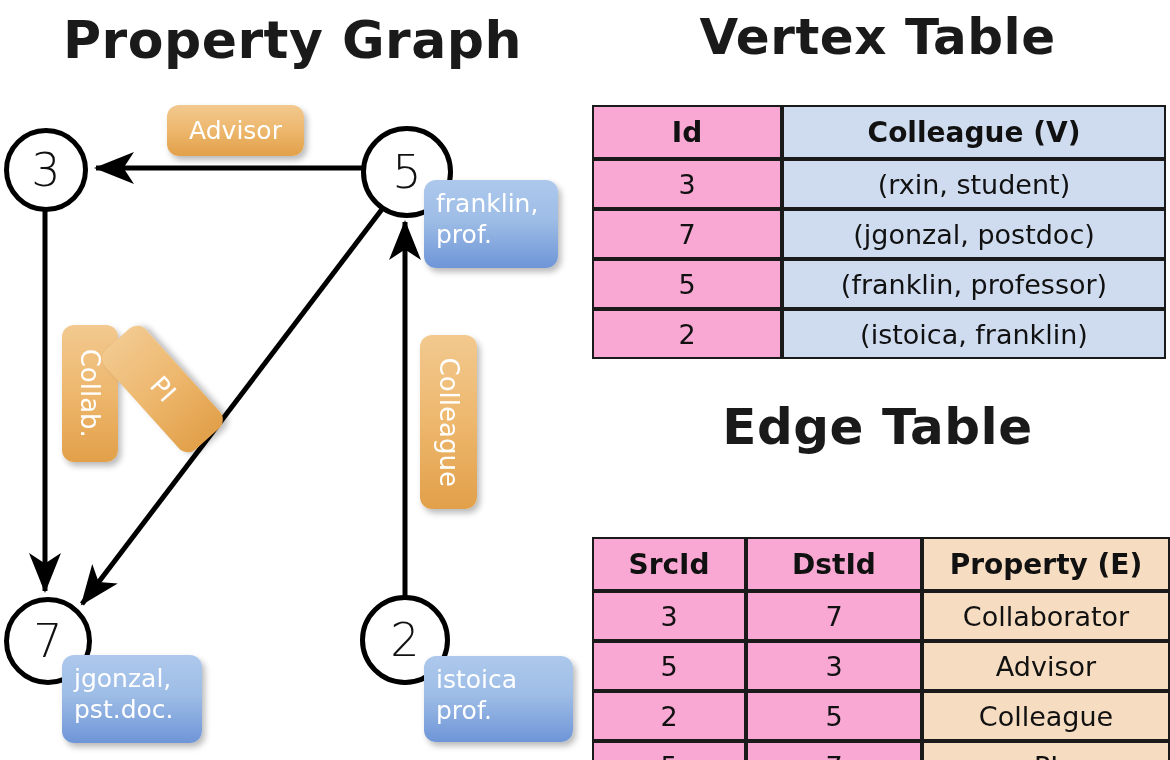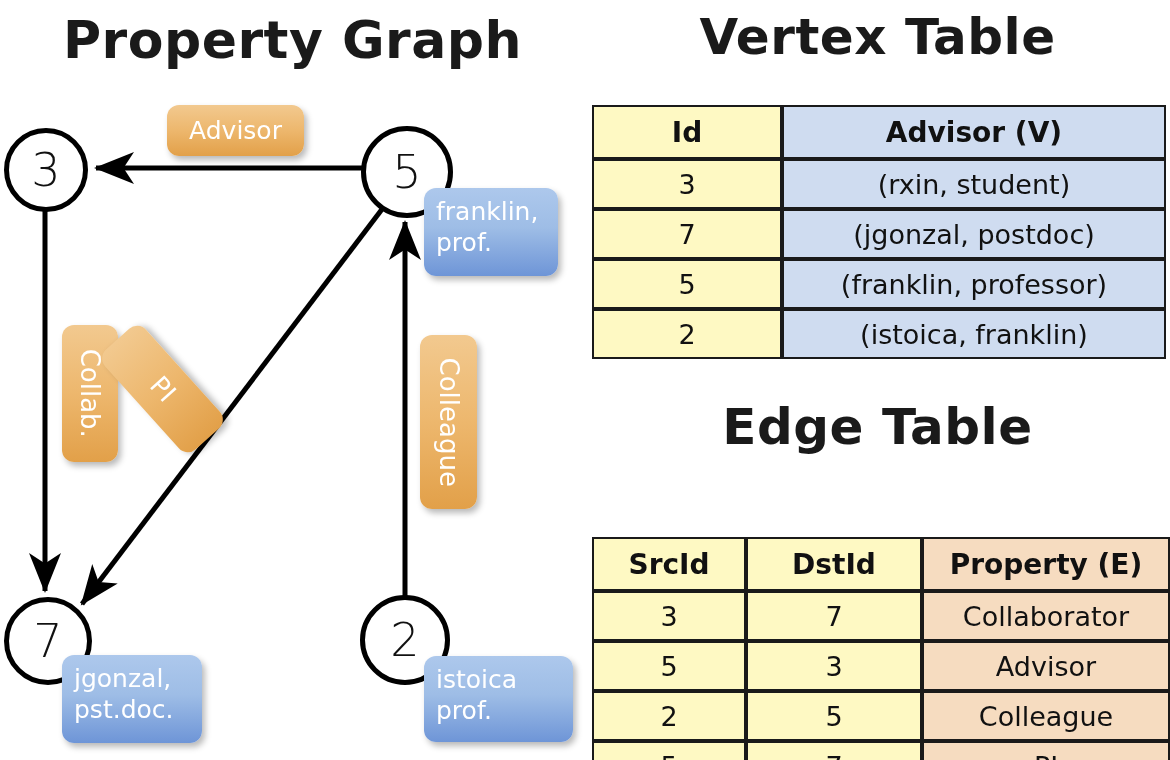--- a/index.html
+++ b/index.html
@@ -126,21 +126,21 @@
     font-family: "DejaVu Sans", sans-serif;
   }
   .data-table td, .data-table th {
     border: 2px solid #1a1a1a;
     text-align: center;
     font-weight: normal;
     font-size: 27px;
     color: #111111;
     padding: 0;
     height: 46px;
-    background: #fef9c3;
+    background: #f9a8d4;
   }
   .data-table th {
     font-weight: bold;
     font-size: 28px;
     height: 50px;
   }
   .cell-blue { background: #cfdcf0 !important; }
   .cell-orange { background: #f6dcc0 !important; }
 
   #vertex-table { left: 592px; top: 105px; }
@@ -179,21 +179,21 @@
 
   <div class="node-circle" style="left:4px; top:128px; width:84px; height:84px;">3</div>
 
   <div class="node-circle" style="left:361px; top:126px; width:92px; height:92px;">5</div>
 
   <div class="node-circle" style="left:4px; top:597px; width:88px; height:88px;">7</div>
 
   <div class="node-circle" style="left:360px; top:595px; width:90px; height:90px;">2</div>
 
 
-  <div class="prop-box vertex" style="left:424px; top:188px; width:134px; height:88px;">
+  <div class="prop-box vertex" style="left:424px; top:180px; width:134px; height:88px;">
     <span class="line">franklin,</span>
     <span class="line">prof.</span>
   </div>
 
   <div class="prop-box vertex" style="left:62px; top:655px; width:140px; height:88px;">
     <span class="line">jgonzal,</span>
     <span class="line">pst.doc.</span>
   </div>
 
   <div class="prop-box vertex" style="left:424px; top:656px; width:149px; height:86px;">
@@ -215,21 +215,21 @@
 
   <div class="prop-box edge rot90" style="left:420px; top:335px; width:57px; height:174px;">
     <span class="line">Colleague</span>
   </div>
 </div>
 
 <table class="data-table" id="vertex-table">
   <thead>
     <tr>
       <th class="col-id">Id</th>
-      <th class="col-prop cell-blue">Advisor (V)</th>
+      <th class="col-prop cell-blue">Colleague (V)</th>
     </tr>
   </thead>
   <tbody>
     <tr>
       <td class="col-id">3</td>
       <td class="col-prop cell-blue">(rxin, student)</td>
     </tr>
     <tr>
       <td class="col-id">7</td>
       <td class="col-prop cell-blue">(jgonzal, postdoc)</td>

